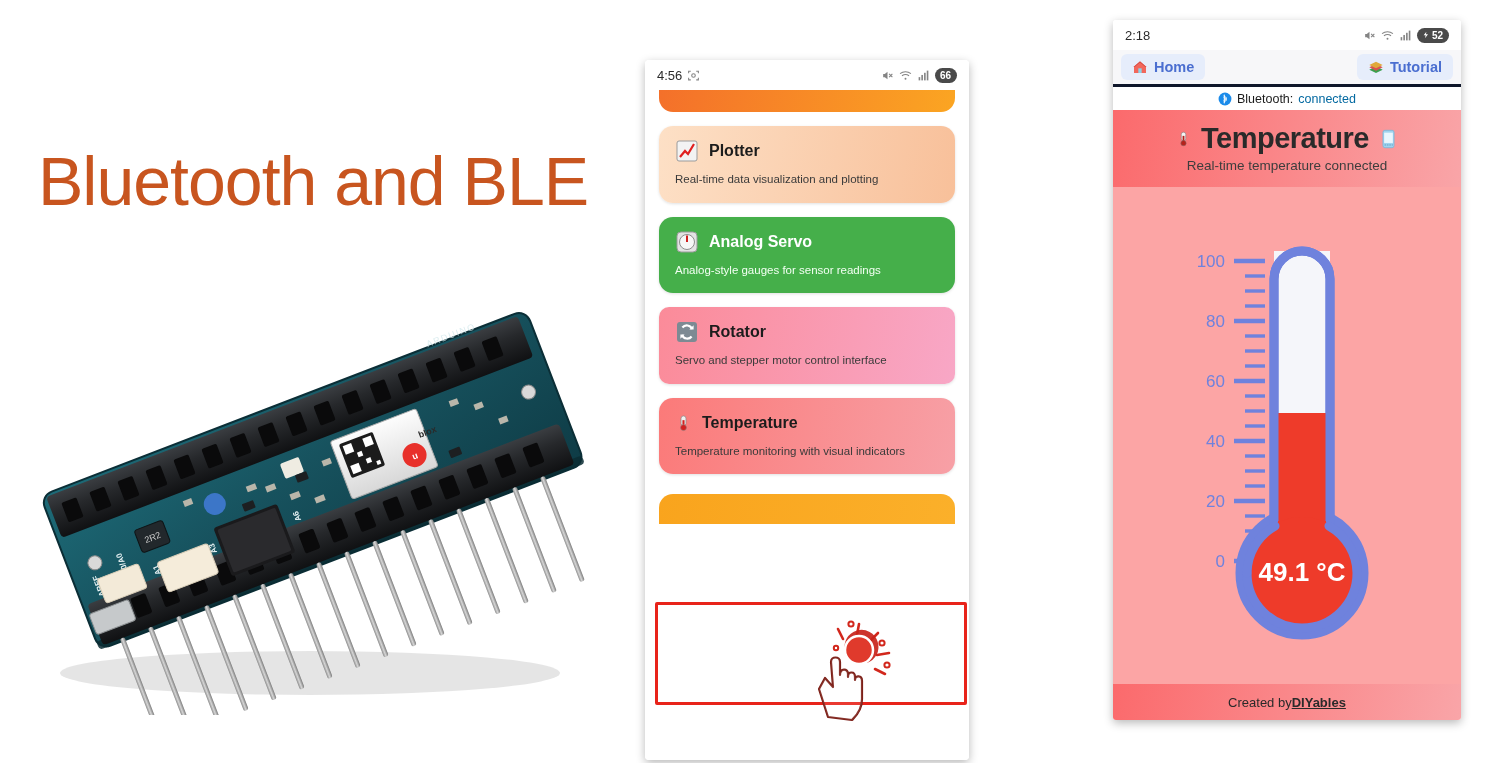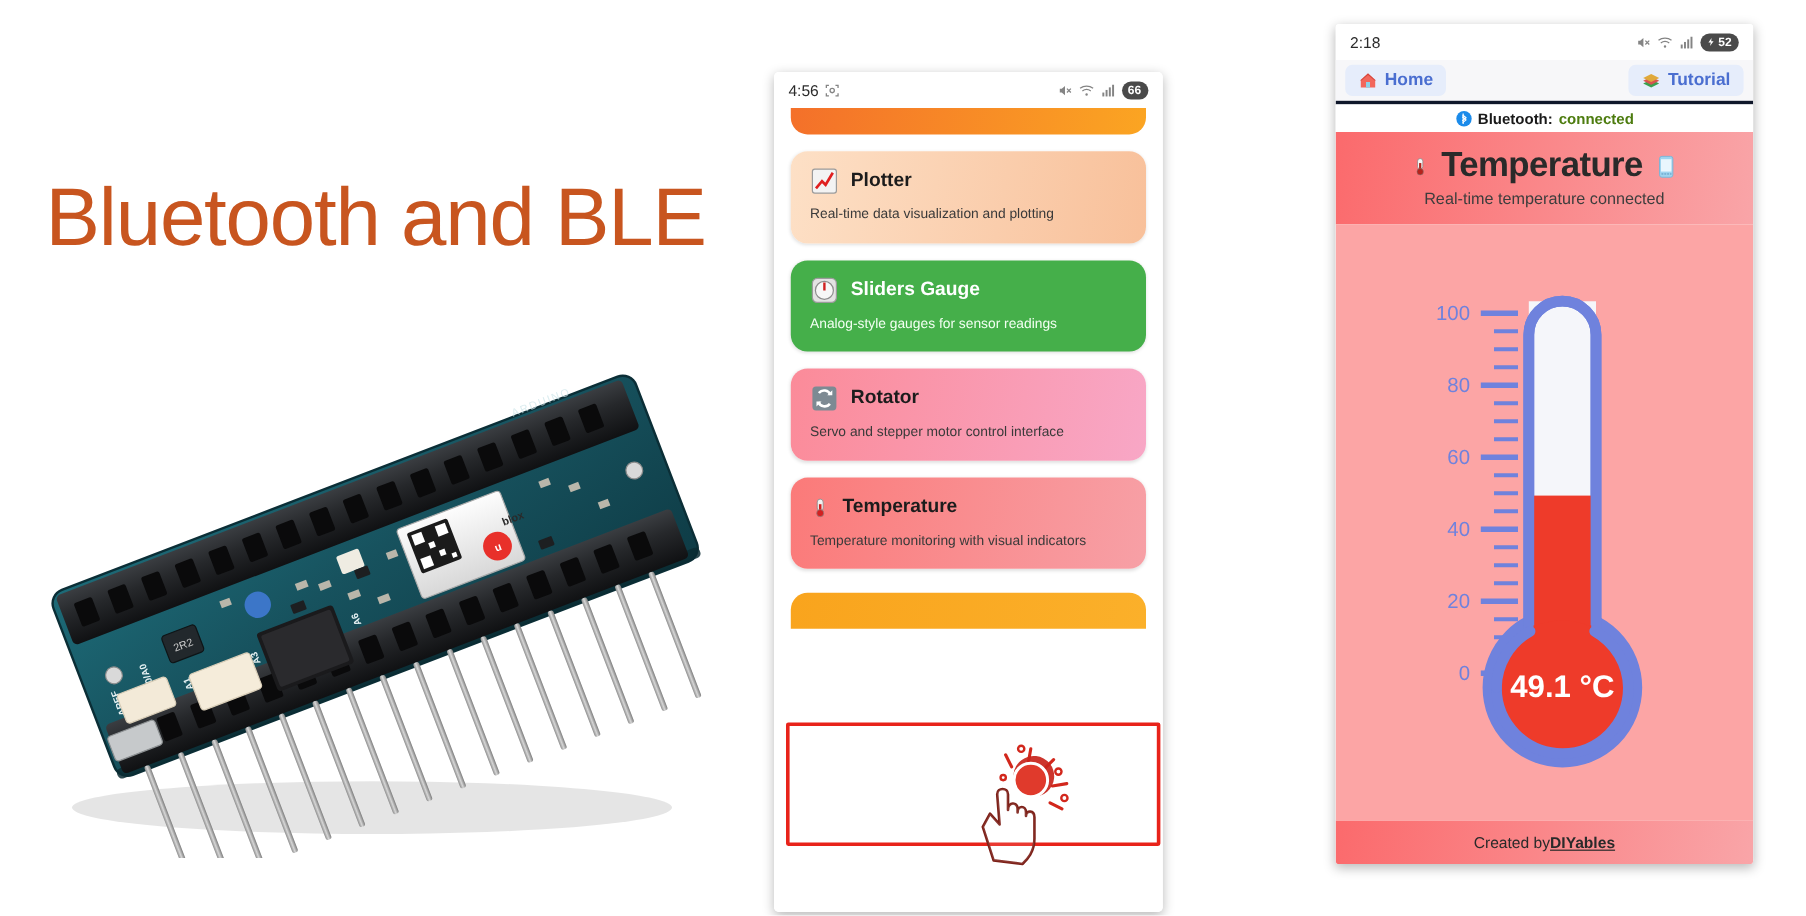--- a/index.html
+++ b/index.html
@@ -62,21 +62,21 @@
   .feat-head{display:flex;align-items:center;gap:10px;}
   .feat-ico{width:24px;height:24px;flex:0 0 24px;display:block;}
   .feat-title{font-size:16px;font-weight:bold;color:#1c1c1c;}
   .feat-title.on-dark{color:#ffffff;}
   .feat-desc{font-size:11.5px;color:#3a3a3a;margin-top:9px;line-height:1.35;}
   .feat-desc.on-dark{color:#f2fff2;}
 
   .card-sliders{background:linear-gradient(100deg,#b8ece4 0%,#d7e2ee 48%,#f2d2e6 100%);}
   .card-plotter{background:linear-gradient(100deg,#fde0c6 0%,#f8c09a 100%);}
   .card-gauge{background:#45af4a;}
-  .card-rotator{background:linear-gradient(100deg,#fb8b99 0%,#f8a7c6 100%);}
+  .card-rotator{background:linear-gradient(100deg,#fb8b99 0%,#f8a7c6 100%);border-radius:10px;}
   .card-temp{background:linear-gradient(100deg,#fb7a79 0%,#f7a0a6 100%);}
   .card-top-cut{background:linear-gradient(100deg,#f4702a 0%,#fba522 100%);height:22px;border-radius:0 0 14px 14px;margin-bottom:14px;}
   .card-bottom-cut{background:linear-gradient(100deg,#f9a41d 0%,#fbb02a 100%);height:30px;border-radius:14px 14px 0 0;}
 
   #temp-highlight{
     position:absolute;border:3px solid #e8231a;border-radius:2px;
     pointer-events:none;
   }
   #tap-cursor{position:absolute;pointer-events:none;}
 
@@ -89,22 +89,22 @@
     border-bottom:3px solid #0f172a;
   }
   .topbtn{
     background:#e6edfb;border-radius:6px;padding:5px 11px;display:flex;align-items:center;gap:6px;
     font-size:14.5px;font-weight:bold;color:#4a6ed0;cursor:pointer;
   }
   #bt-strip{
     height:23px;display:flex;align-items:center;justify-content:center;gap:5px;
     font-size:12.5px;color:#1a1a1a;background:#ffffff;
   }
-  #bt-strip .lbl{font-weight:bold;}
-  #bt-strip .val{color:#4d7c0f;font-weight:bold;}
+  #bt-strip .lbl{font-weight:normal;}
+  #bt-strip .val{color:#0369a1;font-weight:normal;}
   #temp-banner{
     background:linear-gradient(100deg,#fb6a6c 0%,#f9a5a8 100%);
     padding:12px 0 14px 0;text-align:center;
   }
   #temp-banner .tb-row{display:flex;align-items:center;justify-content:center;gap:10px;}
   #temp-banner .tb-title{font-size:29px;font-weight:bold;color:#2a2a2a;letter-spacing:-.5px;}
   #temp-banner .tb-sub{font-size:13.5px;color:#3d3d3d;margin-top:3px;}
   #thermo-area{flex:1;display:flex;align-items:center;justify-content:center;background:#fca5a5;}
   #right-footer{
     background:linear-gradient(100deg,#fb6a6c 0%,#f9a5a8 100%);
@@ -326,21 +326,21 @@
         <div class="feat-desc">Real-time data visualization and plotting</div>
       </div>
 
       <div class="feat-card card-gauge">
         <div class="feat-head">
           <svg class="feat-ico" viewBox="0 0 24 24">
             <rect x="2" y="2" width="20" height="20" rx="4" fill="#e3e3e3" stroke="#9b9b9b"></rect>
             <circle cx="12" cy="12" r="7.5" fill="#f7f7f7" stroke="#8d8d8d"></circle>
             <line x1="12" y1="12" x2="12" y2="5.5" stroke="#d02020" stroke-width="2"></line>
           </svg>
-          <span class="feat-title on-dark">Sliders Gauge</span>
+          <span class="feat-title on-dark">Analog Servo</span>
         </div>
         <div class="feat-desc on-dark">Analog-style gauges for sensor readings</div>
       </div>
 
       <div class="feat-card card-rotator">
         <div class="feat-head">
           <svg class="feat-ico" viewBox="0 0 24 24">
             <rect x="2" y="2" width="20" height="20" rx="3" fill="#7d8a93"></rect>
             <path d="M17 9a5.6 5.6 0 0 0-9.6-1.5M7 15a5.6 5.6 0 0 0 9.6 1.5" fill="none" stroke="#fff" stroke-width="2.2"></path>
             <path d="M18.6 5.2V9.4h-4.2M5.4 18.8v-4.2h4.2" fill="#fff"></path>

